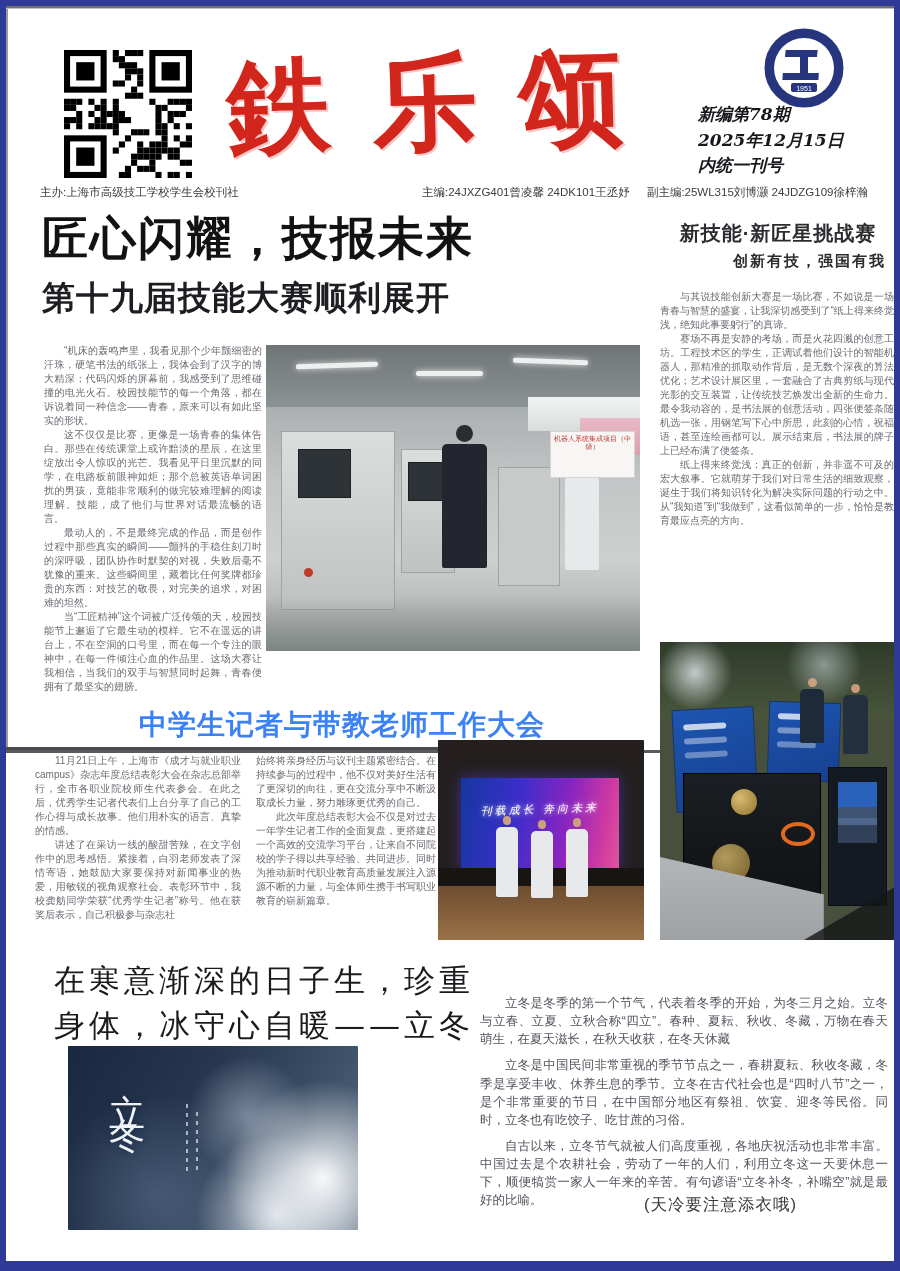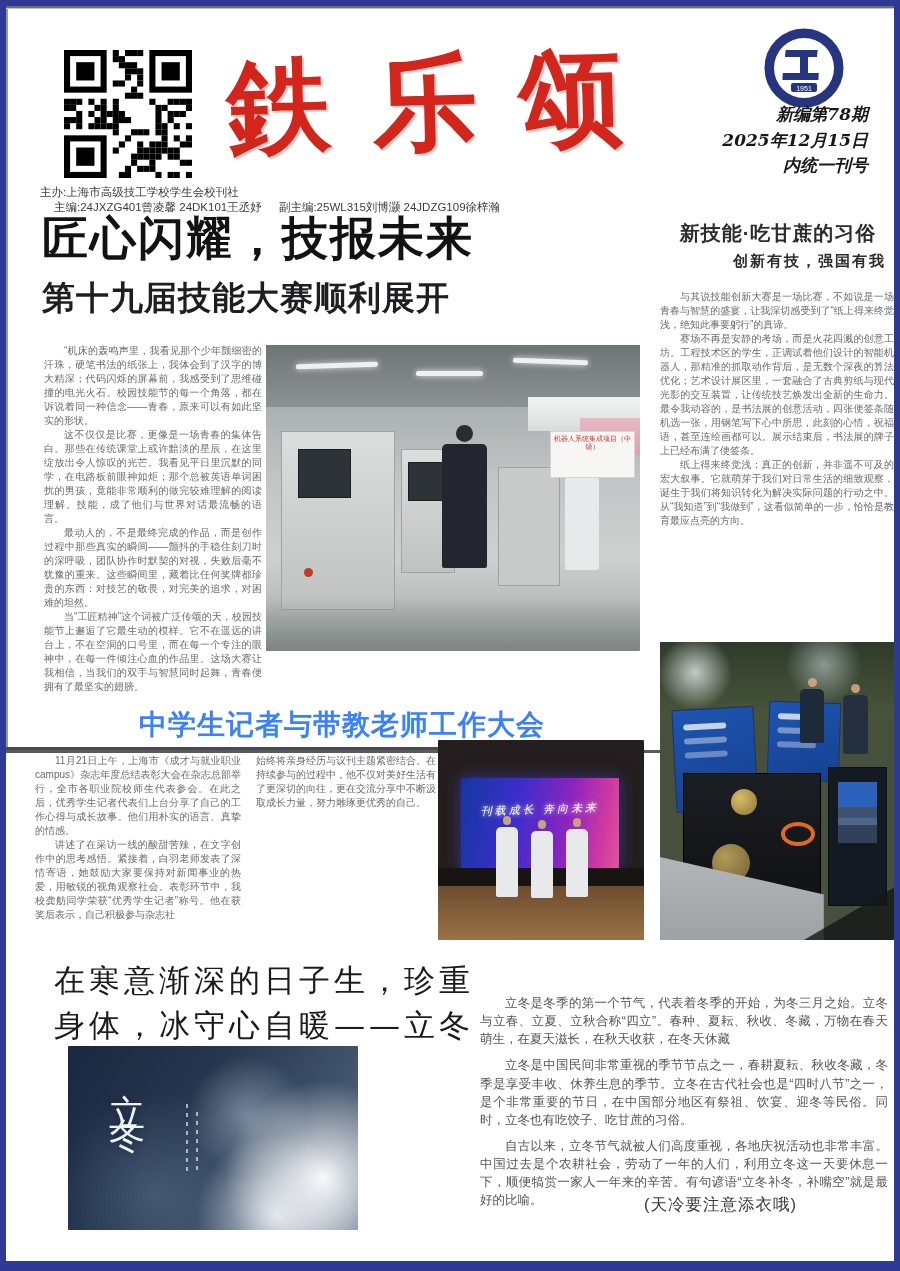--- a/index.html
+++ b/index.html
@@ -6,25 +6,25 @@
   .page{position:relative;width:900px;height:1271px;background:#fff;
         border:6px solid #2e3a96;border-bottom-width:10px;box-sizing:border-box;
         font-family:"Liberation Sans",sans-serif;overflow:hidden;}
   .abs{position:absolute;}
   
   .qr{left:58px;top:44px;width:128px;height:128px;}
   .masthead-title{left:200px;top:18px;width:480px;height:160px;display:flex;align-items:center;justify-content:center;
         font-family:"DejaVu Serif",serif;font-weight:bold;font-size:104px;color:#d2251b;
         letter-spacing:42px;transform:rotate(-1.5deg);text-shadow:2px 2px 0 rgba(210,37,27,.25);white-space:nowrap;}
   .emblem{left:758px;top:22px;width:80px;height:80px;}
-  .issue{right:26px;top:96px;width:170px;text-align:right;font-family:"DejaVu Serif",serif;
+  .issue{right:26px;top:96px;width:170px;text-align:left;font-family:"DejaVu Serif",serif;
         font-style:italic;font-weight:bold;font-size:17px;line-height:1.5;color:#17171c;}
   .hdr-rule{left:30px;right:26px;top:172px;height:2px;background:#6f6f6f;}
   .masthead-line{left:34px;right:26px;top:179px;display:flex;justify-content:space-between;
-        font-size:11.5px;color:#3c3c40;flex-direction:column;}
+        font-size:11.5px;color:#3c3c40;}
   .masthead-line .right span{margin-left:14px;}
   .sub-rule{left:30px;right:26px;top:199px;height:1px;background:#c2c2c2;}
   .vdivider{left:641px;top:202px;width:2px;height:738px;background:#9a9a9a;}
   
   .h1{left:36px;top:202px;width:600px;font-size:46px;font-weight:800;color:#121212;letter-spacing:2px;}
   .h2{left:36px;top:270px;width:600px;font-size:33px;font-weight:600;color:#1e1e22;letter-spacing:1px;}
   .body-col{font-size:10px;line-height:1.4;color:#6c6870;text-align:justify;}
   .body-col p{margin:0;text-indent:2em;}
   .main-text{left:38px;top:338px;width:218px;}
   .photo{position:absolute;overflow:hidden;border-radius:1px;}
@@ -300,21 +300,21 @@
       <div class="fig-head"></div>
       <div class="fig-body"></div>
     </div>
     <div class="banner-pink" style="left:84%;top:24%;width:16%;height:12%;"></div>
     <div class="banner-white" style="left:76%;top:28%;width:21%;height:13%;">
       <span>机器人系统集成项目（中级）</span>
     </div>
     <div class="floor-shade"></div>
   </div>
 
-  <div class="abs rh3">新技能·吃甘蔗的习俗</div>
+  <div class="abs rh3">新技能·新匠星挑战赛</div>
   <div class="abs rsub">创新有技，强国有我</div>
   <div class="abs body-col rtext">
     <p>与其说技能创新大赛是一场比赛，不如说是一场青春与智慧的盛宴，让我深切感受到了“纸上得来终觉浅，绝知此事要躬行”的真谛。</p>
     <p>赛场不再是安静的考场，而是火花四溅的创意工坊。工程技术区的学生，正调试着他们设计的智能机器人，那精准的抓取动作背后，是无数个深夜的算法优化；艺术设计展区里，一套融合了古典剪纸与现代光影的交互装置，让传统技艺焕发出全新的生命力。最令我动容的，是书法展的创意活动，四张便签条随机选一张，用钢笔写下心中所思，此刻的心情，祝福语，甚至连绘画都可以。展示结束后，书法展的牌子上已经布满了便签条。</p>
     <p>纸上得来终觉浅：真正的创新，并非遥不可及的宏大叙事。它就萌芽于我们对日常生活的细致观察，诞生于我们将知识转化为解决实际问题的行动之中。从“我知道”到“我做到”，这看似简单的一步，恰恰是教育最应点亮的方向。</p>
   </div>
 
   <div class="photo photo-booth">
     <div class="booth-trees"></div>
     <div class="booth-banner" style="left:6%;top:22%;width:34%;height:34%;transform:rotate(-3deg);">
@@ -345,20 +345,21 @@
 
   <div class="sect-rule"></div>
   <div class="abs h3">中学生记者与带教老师工作大会</div>
 
   <div class="abs body-col meet-col1">
     <p>11月21日上午，上海市《成才与就业职业campus》杂志年度总结表彰大会在杂志总部举行，全市各职业院校师生代表参会。在此之后，优秀学生记者代表们上台分享了自己的工作心得与成长故事。他们用朴实的语言、真挚的情感。</p>
     <p>讲述了在采访一线的酸甜苦辣，在文字创作中的思考感悟。紧接着，白羽老师发表了深情寄语，她鼓励大家要保持对新闻事业的热爱，用敏锐的视角观察社会。表彰环节中，我校龚舫同学荣获“优秀学生记者”称号。他在获奖后表示，自己积极参与杂志社</p>
   </div>
   <div class="abs body-col meet-col2">
     <p style="text-indent:0;">始终将亲身经历与议刊主题紧密结合。在持续参与的过程中，他不仅对美好生活有了更深切的向往，更在交流分享中不断汲取成长力量，努力雕琢更优秀的自己。</p>
+    <p>此次年度总结表彰大会不仅是对过去一年学生记者工作的全面复盘，更搭建起一个高效的交流学习平台，让来自不同院校的学子得以共享经验、共同进步。同时为推动新时代职业教育高质量发展注入源源不断的力量，与全体师生携手书写职业教育的崭新篇章。</p>
   </div>
 
   <div class="photo photo-stage">
     <div class="screen">
       <div class="screen-text">刊载成长 奔向未来</div>
     </div>
     <div class="stage-front"></div>
     <div class="stage-floor"></div>
     <div class="figure fig-white" style="left:28%;top:38%;width:11%;height:50%;">
       <div class="fig-head" style="background:#caa07e;"></div>

